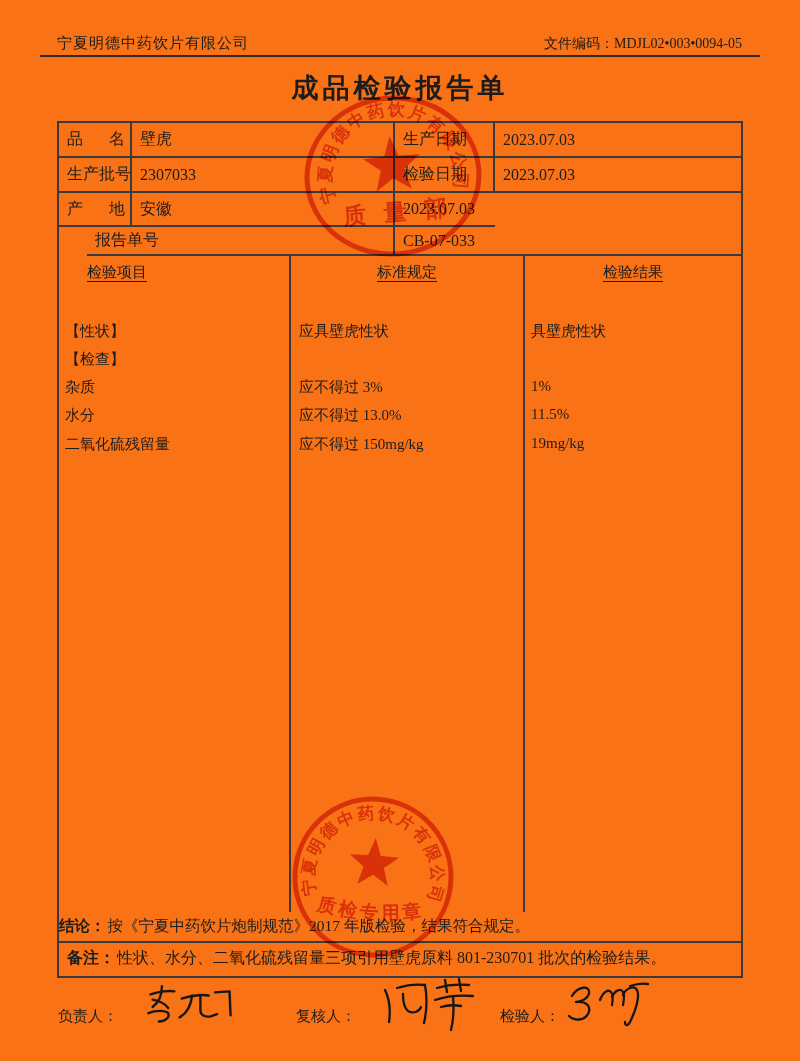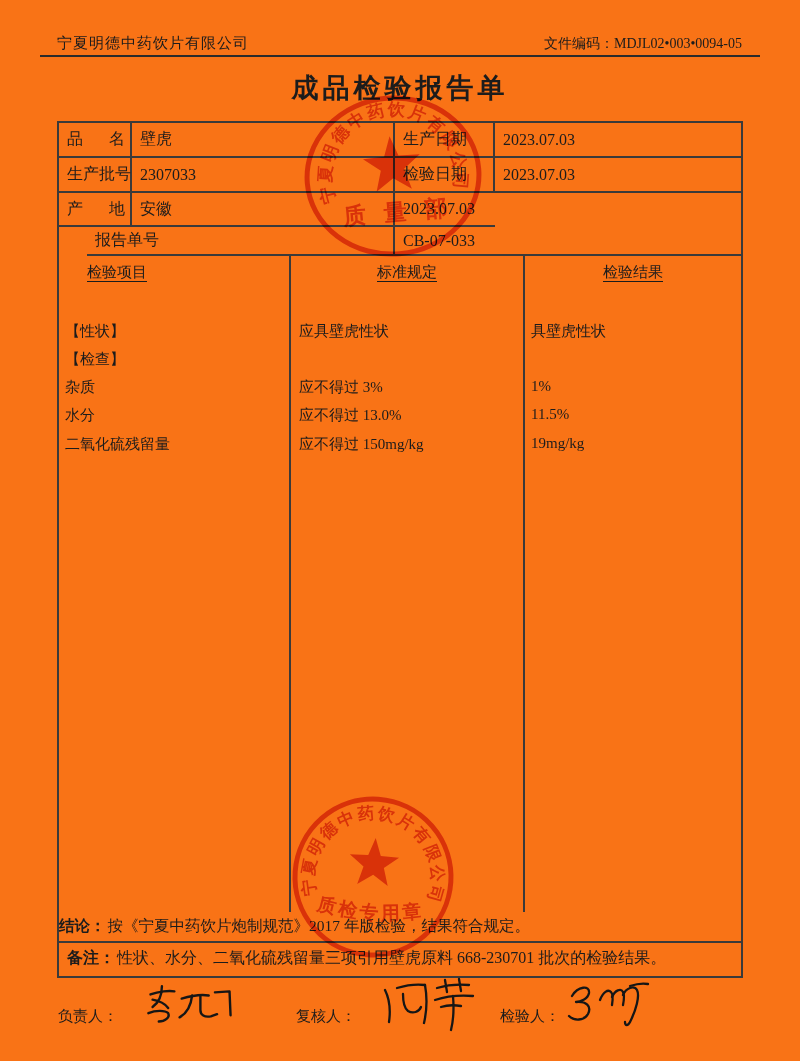--- a/index.html
+++ b/index.html
@@ -130,21 +130,21 @@
       </div>
     </div>
 
     <div class="concl">
       <span class="blbl">结论：</span>
       <span>按《宁夏中药饮片炮制规范》2017 年版检验，结果符合规定。</span>
     </div>
 
     <div class="remark">
       <span class="blbl">备注：</span>
-      <span>性状、水分、二氧化硫残留量三项引用壁虎原料 668-230701 批次的检验结果。</span>
+      <span>性状、水分、二氧化硫残留量三项引用壁虎原料 801-230701 批次的检验结果。</span>
     </div>
   </div>
 
   <div class="sig-label" style="left:58px;">负责人：</div>
   <svg class="sig-svg" style="left:138px;top:982px;" width="104" height="52" viewBox="0 0 100 50">
     <path d="M12 12 C20 9 30 8 35 9"></path>
     <path d="M23 4 C23 12 21 19 14 24"></path>
     <path d="M14 17 C20 18 26 21 29 25"></path>
     <path d="M10 30 C17 27 26 27 29 30 C31 34 26 38 20 38"></path>
     <path d="M42 16 C52 13 62 12 68 13"></path>

